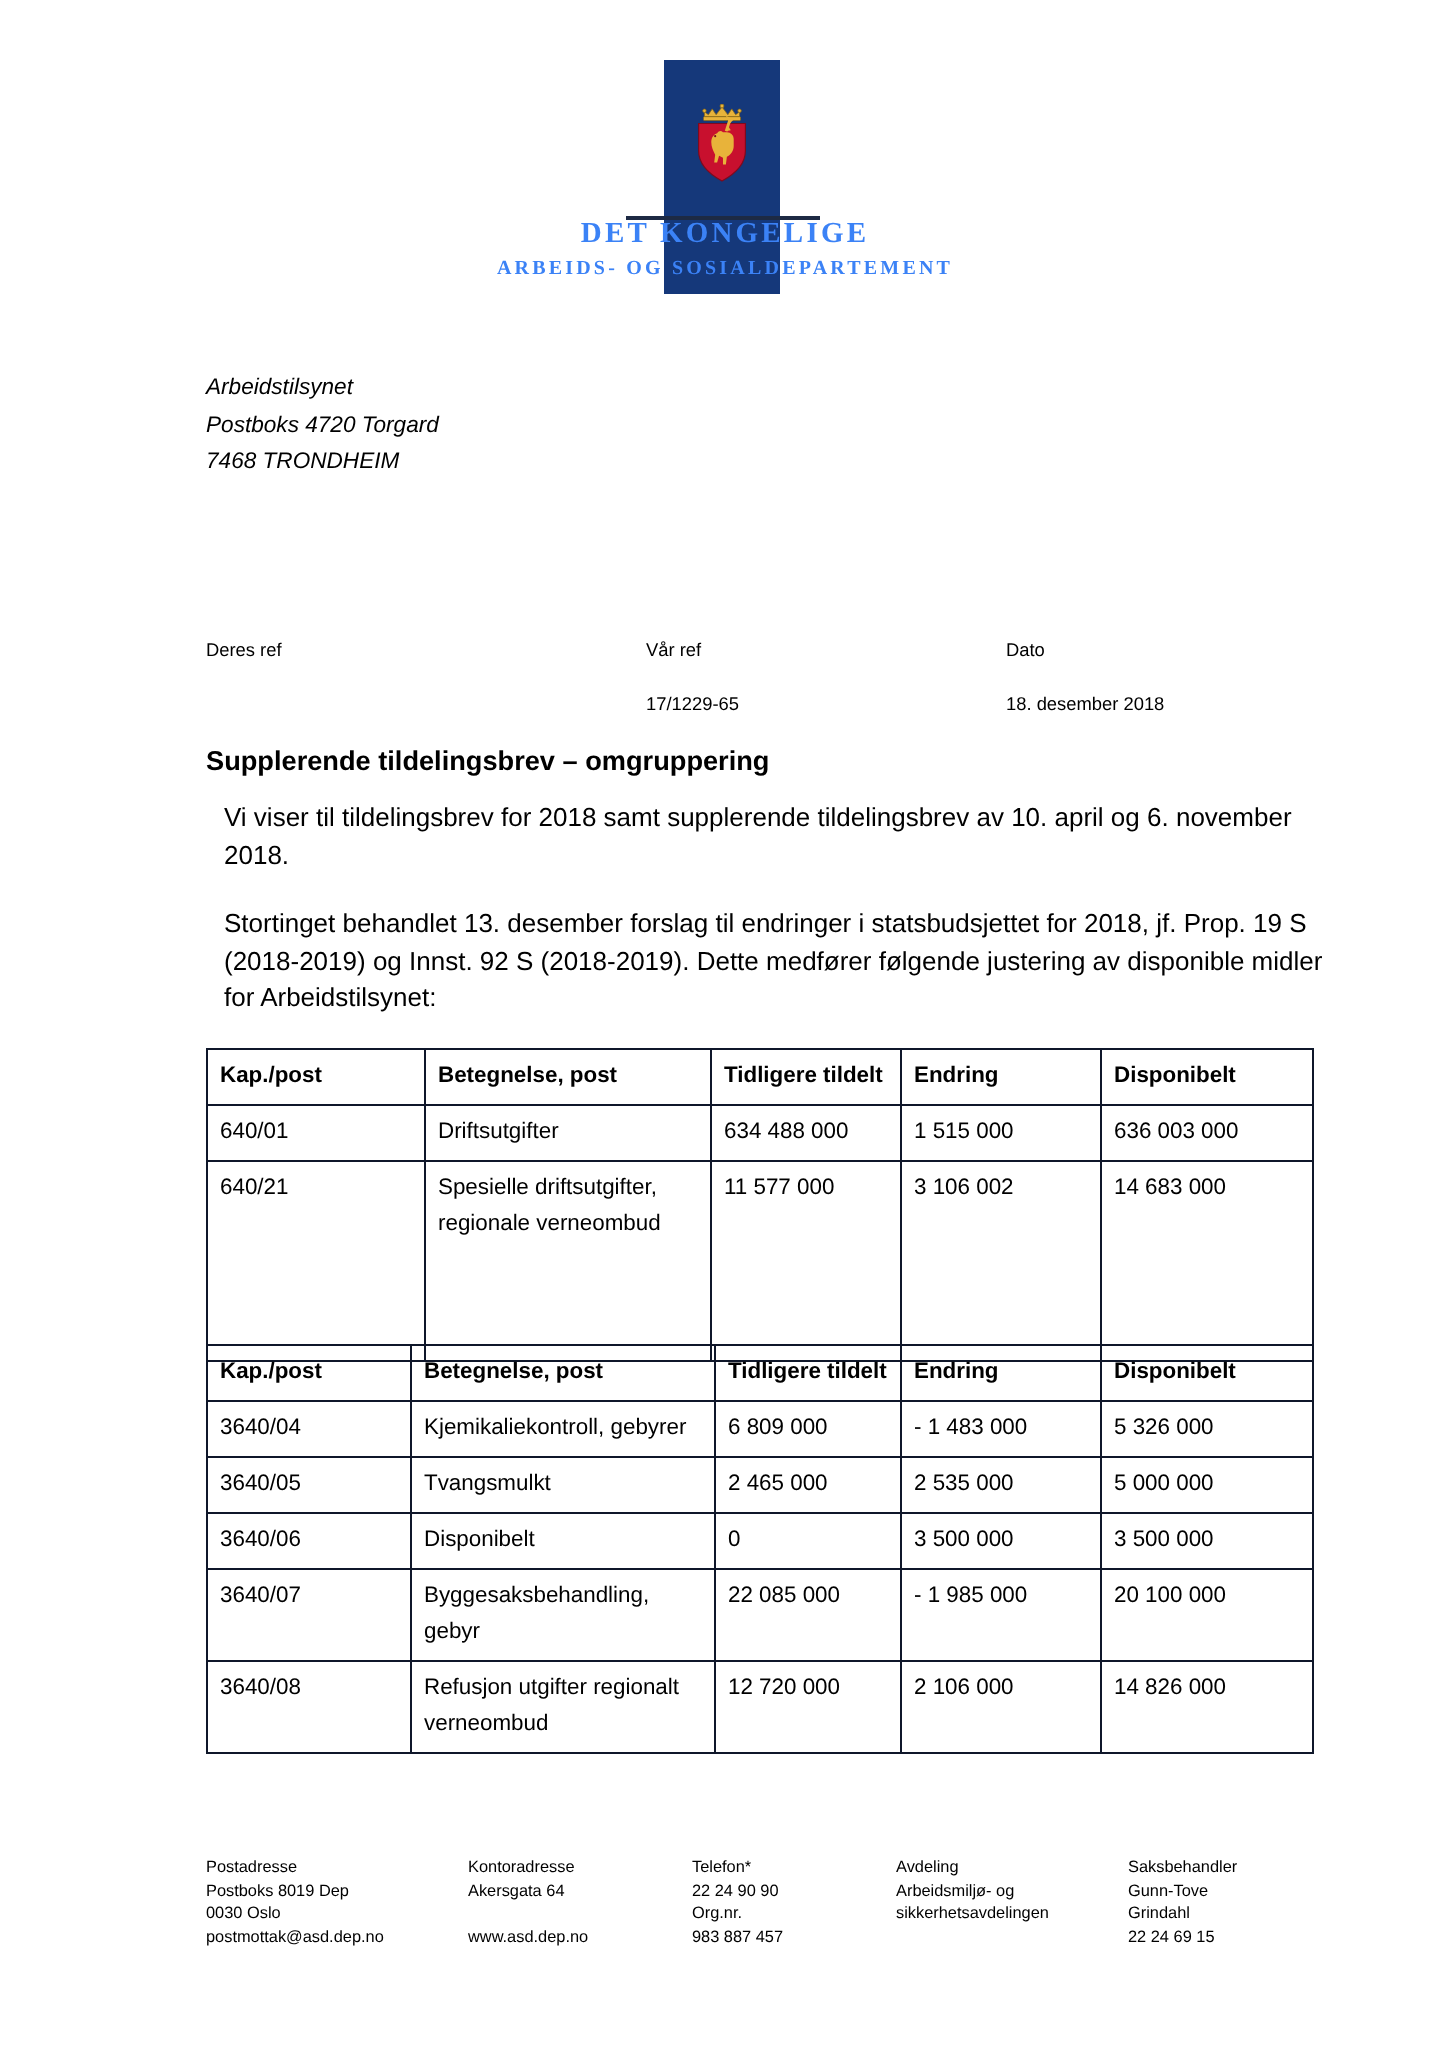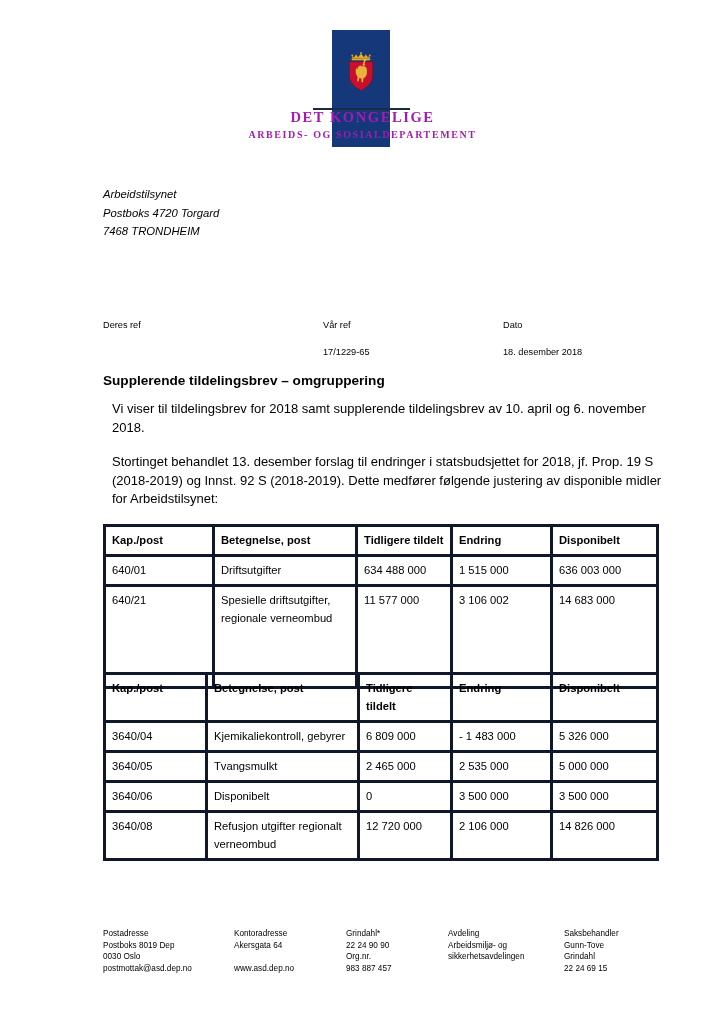--- a/index.html
+++ b/index.html
@@ -55,21 +55,21 @@
     height: 2px;
     background: #1d2a44;
   }
   .dept-lines {
     position: absolute;
     left: 0;
     top: 86px;
     width: 725px;
     text-align: center;
     font-family: "Liberation Serif", serif;
-    color: #a21caf;
+    color: #3b82f6;
     font-weight: bold;
   }
   .dept-line1 {
     font-size: 14.5px;
     letter-spacing: 1.6px;
     line-height: 18px;
   }
   .dept-line2 {
     font-size: 10px;
     letter-spacing: 1.6px;
@@ -125,21 +125,21 @@
 
   
   .doc-table {
     position: absolute;
     left: 103px;
     border-collapse: collapse;
     font-size: 11.2px;
     table-layout: fixed;
   }
   .doc-table td, .doc-table th {
-    border: 3px solid #0f172a;
+    border: 1px solid #0f172a;
     padding: 4px 6px 5px 6px;
     text-align: left;
     vertical-align: top;
     line-height: 18px;
     font-weight: normal;
   }
   .doc-table th {
     font-weight: bold;
   }
 
@@ -314,20 +314,27 @@
         <td>5 000 000</td>
       </tr>
       <tr>
         <td>3640/06</td>
         <td>Disponibelt</td>
         <td>0</td>
         <td>3 500 000</td>
         <td>3 500 000</td>
       </tr>
       <tr>
+        <td>3640/07</td>
+        <td>Byggesaksbehandling, gebyr</td>
+        <td>22 085 000</td>
+        <td>- 1 985 000</td>
+        <td>20 100 000</td>
+      </tr>
+      <tr>
         <td>3640/08</td>
         <td>Refusjon utgifter regionalt verneombud</td>
         <td>12 720 000</td>
         <td>2 106 000</td>
         <td>14 826 000</td>
       </tr>
     </tbody>
   </table>
 
   <div class="footer">
@@ -337,21 +344,21 @@
       <div class="footer-line">0030 Oslo</div>
       <div class="footer-line">postmottak@asd.dep.no</div>
     </div>
     <div class="footer-col f2">
       <div class="footer-head footer-line">Kontoradresse</div>
       <div class="footer-line">Akersgata 64</div>
       <div class="footer-gap"></div>
       <div class="footer-line">www.asd.dep.no</div>
     </div>
     <div class="footer-col f3">
-      <div class="footer-head footer-line">Grindahl*</div>
+      <div class="footer-head footer-line">Telefon*</div>
       <div class="footer-line">22 24 90 90</div>
       <div class="footer-line">Org.nr.</div>
       <div class="footer-line">983 887 457</div>
     </div>
     <div class="footer-col f4">
       <div class="footer-head footer-line">Avdeling</div>
       <div class="footer-line">Arbeidsmiljø- og</div>
       <div class="footer-line">sikkerhetsavdelingen</div>
     </div>
     <div class="footer-col f5">

